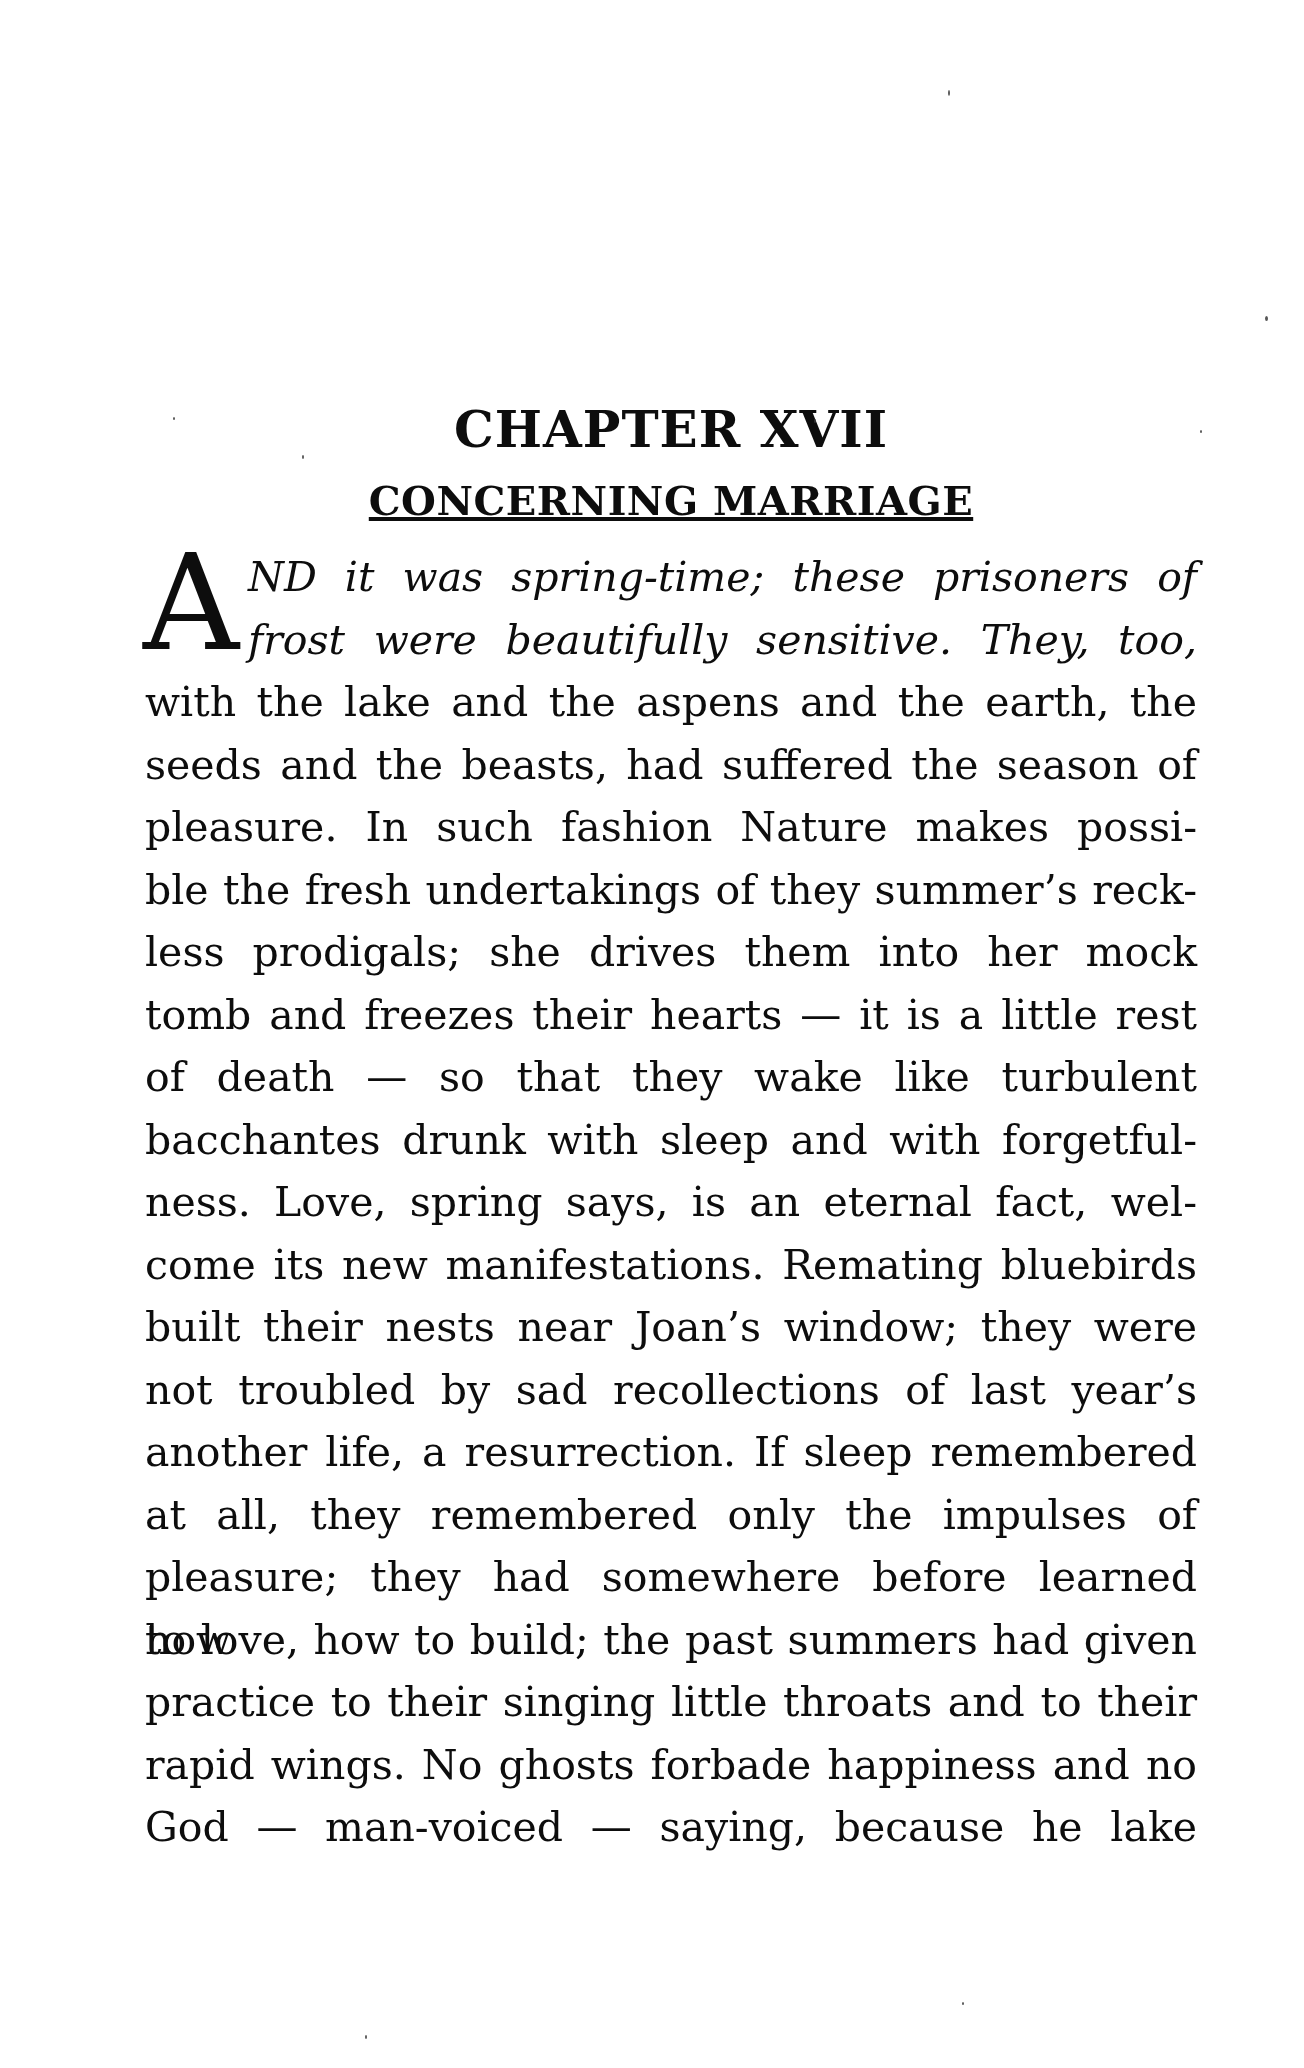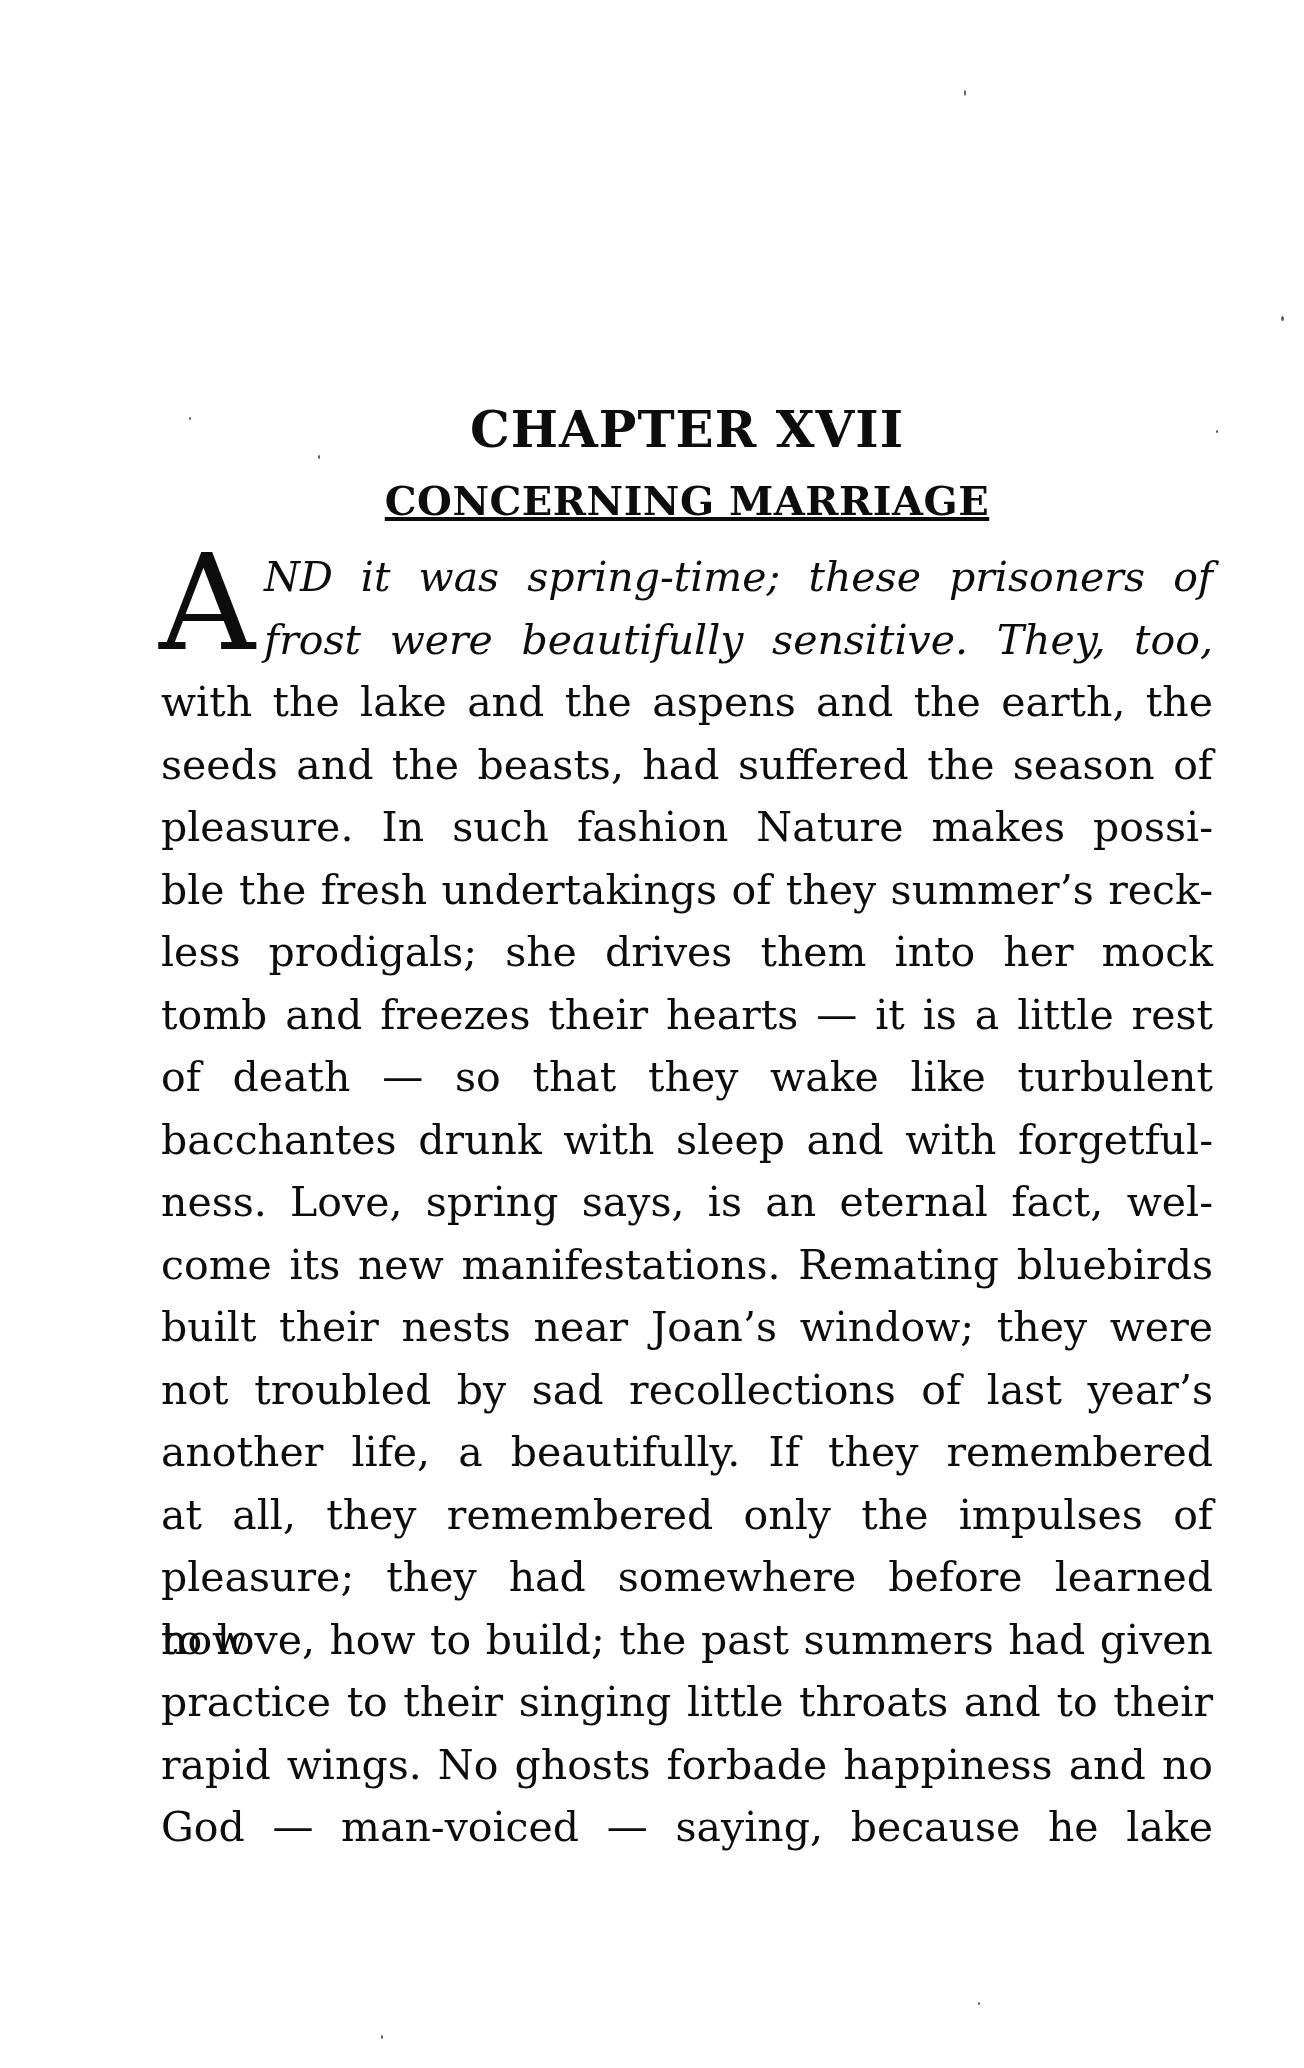--- a/index.html
+++ b/index.html
@@ -12,21 +12,20 @@
     position: relative;
     background: #ffffff;
     overflow: hidden;
     font-family: "DejaVu Serif", "Liberation Serif", serif;
     color: #0d0d0d;
   }
   .page {
     position: absolute;
     inset: 0;
     background: #ffffff;
-    margin-left: 16px;
   }
   .chapter-title {
     position: absolute;
     left: 145px;
     width: 1052px;
     top: 405px;
     margin: 0;
     font-size: 50px;
     line-height: 50px;
     font-weight: bold;
@@ -109,21 +108,21 @@
         <div class="line">pleasure. In such fashion Nature makes possi-</div>
         <div class="line">ble the fresh undertakings of they summer’s reck-</div>
         <div class="line">less prodigals; she drives them into her mock</div>
         <div class="line">tomb and freezes their hearts — it is a little rest</div>
         <div class="line">of death — so that they wake like turbulent</div>
         <div class="line">bacchantes drunk with sleep and with forgetful-</div>
         <div class="line">ness. Love, spring says, is an eternal fact, wel-</div>
         <div class="line">come its new manifestations. Remating bluebirds</div>
         <div class="line">built their nests near Joan’s window; they were</div>
         <div class="line">not troubled by sad recollections of last year’s</div>
-        <div class="line">another life, a beautifully. If they remembered</div>
+        <div class="line">another life, a resurrection. If sleep remembered</div>
         <div class="line">at all, they remembered only the impulses of</div>
         <div class="line">pleasure; they had somewhere before learned how</div>
         <div class="line">to love, how to build; the past summers had given</div>
         <div class="line">practice to their singing little throats and to their</div>
         <div class="line">rapid wings. No ghosts forbade happiness and no</div>
         <div class="line">God — man-voiced — saying, because he lake</div>
       </div>
 
   </div>
 

